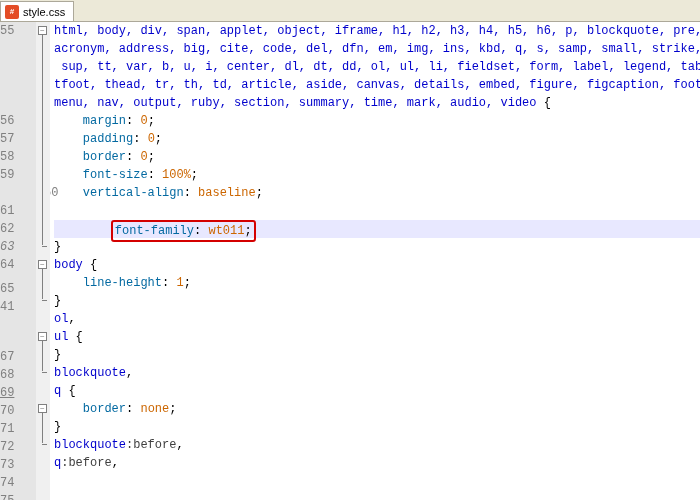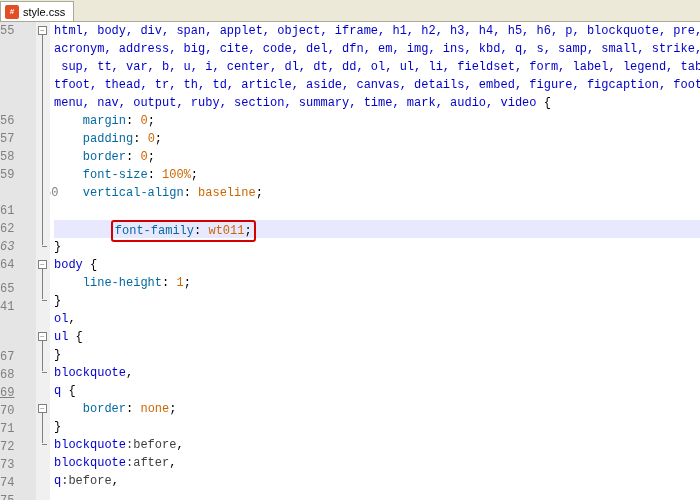--- a/index.html
+++ b/index.html
@@ -187,17 +187,16 @@
     <div class="codeline">&nbsp;&nbsp;&nbsp;&nbsp;<span class="prop">line-height</span><span class="punc">: </span><span class="val">1</span><span class="punc">;</span></div>
     <div class="codeline"><span class="punc">}</span></div>
     <div class="codeline"><span class="sel">ol</span><span class="punc">,</span></div>
     <div class="codeline"><span class="sel">ul</span><span class="punc"> {</span></div>
     <div class="codeline"><span class="punc">}</span></div>
     <div class="codeline"><span class="sel">blockquote</span><span class="punc">,</span></div>
     <div class="codeline"><span class="sel">q</span><span class="punc"> {</span></div>
     <div class="codeline">&nbsp;&nbsp;&nbsp;&nbsp;<span class="prop">border</span><span class="punc">: </span><span class="val">none</span><span class="punc">;</span></div>
     <div class="codeline"><span class="punc">}</span></div>
     <div class="codeline"><span class="sel">blockquote</span><span class="pseudo">:before</span><span class="punc">,</span></div>
-    <div class="codeline"><span class="sel">blockquote</span><span class="pseudo">:after</span><span class="punc">,</span></div>
     <div class="codeline"><span class="sel">q</span><span class="pseudo">:before</span><span class="punc">,</span></div>
 
   </div>
 </div>
 
 </body></html>

